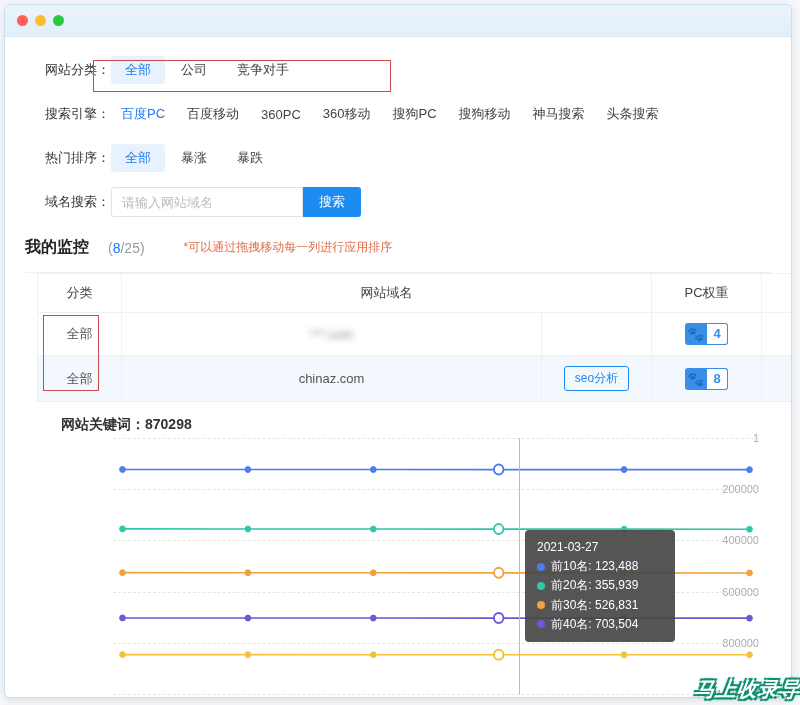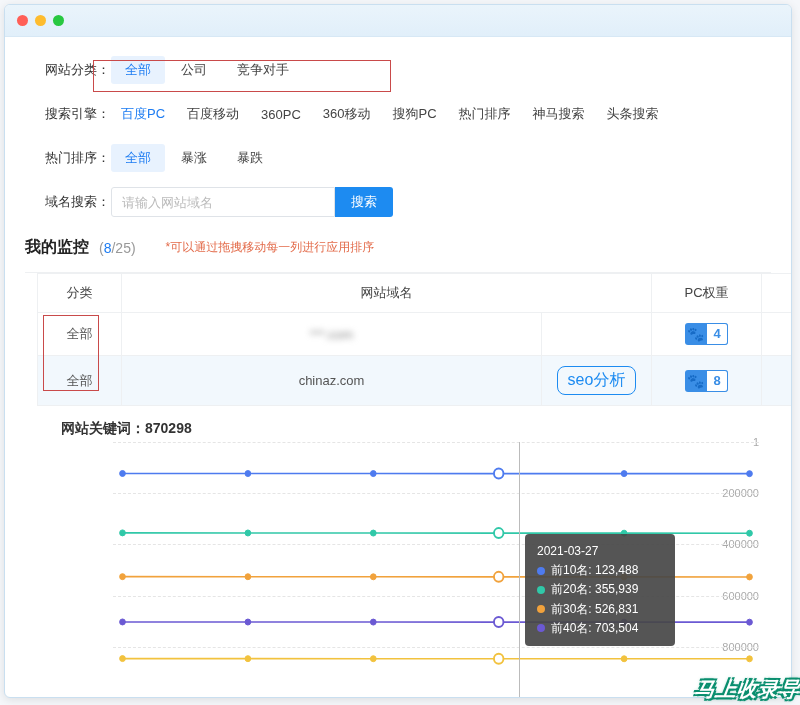--- a/index.html
+++ b/index.html
@@ -42,49 +42,49 @@
   .row-label { width:66px; color:#333;margin-left:20px; }
   .tabs { display:flex; align-items:center; gap:2px; }
   .tab { padding:5px 14px; color:#444; cursor:pointer; border-radius:3px; font-size:13px; }
   .tab.active { background:#e8f2fe; color:#1d7cf2; }
   .tab.link { color:#1d7cf2; }
   .red-box-1 {
     position:absolute; left:88px; top:55px; width:298px; height:32px;
     border:1px solid #c94a4a; pointer-events:none;
   }
   .search-input {
-    width:224px; height:30px; border:1px solid #dfe3e8; border-radius:3px 0 0 3px;
+    width:192px; height:30px; border:1px solid #dfe3e8; border-radius:3px 0 0 3px;
     padding:0 10px; font-size:13px; outline:none; color:#333;
   }
   .search-input::placeholder { color:#bbb; }
   .search-btn {
     height:30px; padding:0 16px; background:#1d8bf1; color:#fff; border:none;
     border-radius:0 3px 3px 0; font-size:13px; cursor:pointer;
   }
-  .section-title { display:flex; align-items:center; gap:10px; margin-top:20px; margin-bottom:14px; }
+  .section-title { display:flex; align-items:center; gap:19px; margin-top:20px; margin-bottom:14px; }
   .section-title .main { font-size:16px; color:#222; font-weight:600; }
   .section-title .count { color:#999; font-size:14px; }
   .section-title .hint { color:#e36b4a; font-size:12px; margin-left:20px; }
   .table-wrap { border-top:1px solid #eef0f2;padding-left:12px; }
   table { border-collapse:collapse; width:100%; table-layout:fixed; }
   th, td {
     border:1px solid #eef0f2; padding:10px 6px; text-align:center;
     font-weight:normal; color:#555; font-size:13px; white-space:nowrap;
     overflow:hidden;
   }
   th { background:#fff; color:#444; }
   tr.highlight td { background:#f2f8fd; }
   .red-box-2 {
     position:absolute; left:38px; top:310px; width:56px; height:76px;
     border:1px solid #c94a4a; pointer-events:none; z-index:5;
   }
   .domain-blur { filter:blur(3px); color:#888; }
   .seo-btn {
     display:inline-block; border:1px solid #1d8bf1; color:#1d8bf1;
-    padding:3px 10px; border-radius:8px; font-size:16px; cursor:pointer;
+    padding:3px 10px; border-radius:3px; font-size:12px; cursor:pointer;
   }
   .weight-badge {
     display:inline-flex; align-items:center; background:#3a8ee6;
     border-radius:3px; overflow:hidden; height:22px;
   }
   .weight-badge .paw {
     width:22px; height:22px; display:flex; align-items:center; justify-content:center;
     color:#fff; font-size:14px;
   }
   .weight-badge .val {
@@ -143,21 +143,21 @@
       </div>
 
       <div class="row">
         <span class="row-label">搜索引擎：</span>
         <div class="tabs" id="eng-tabs">
             <span class="tab link" style="padding: 5px 10px;">百度PC</span>
             <span class="tab" style="padding: 5px 10px;">百度移动</span>
             <span class="tab" style="padding: 5px 10px;">360PC</span>
             <span class="tab" style="padding: 5px 10px;">360移动</span>
             <span class="tab" style="padding: 5px 10px;">搜狗PC</span>
-            <span class="tab" style="padding: 5px 10px;">热门排序</span>
+            <span class="tab" style="padding: 5px 10px;">搜狗移动</span>
             <span class="tab" style="padding: 5px 10px;">神马搜索</span>
             <span class="tab" style="padding: 5px 10px;">头条搜索</span>
           </div>
       </div>
 
       <div class="row">
         <span class="row-label">热门排序：</span>
         <div class="tabs" id="hot-tabs">
             <span class="tab active">全部</span>
             <span class="tab">暴涨</span>

